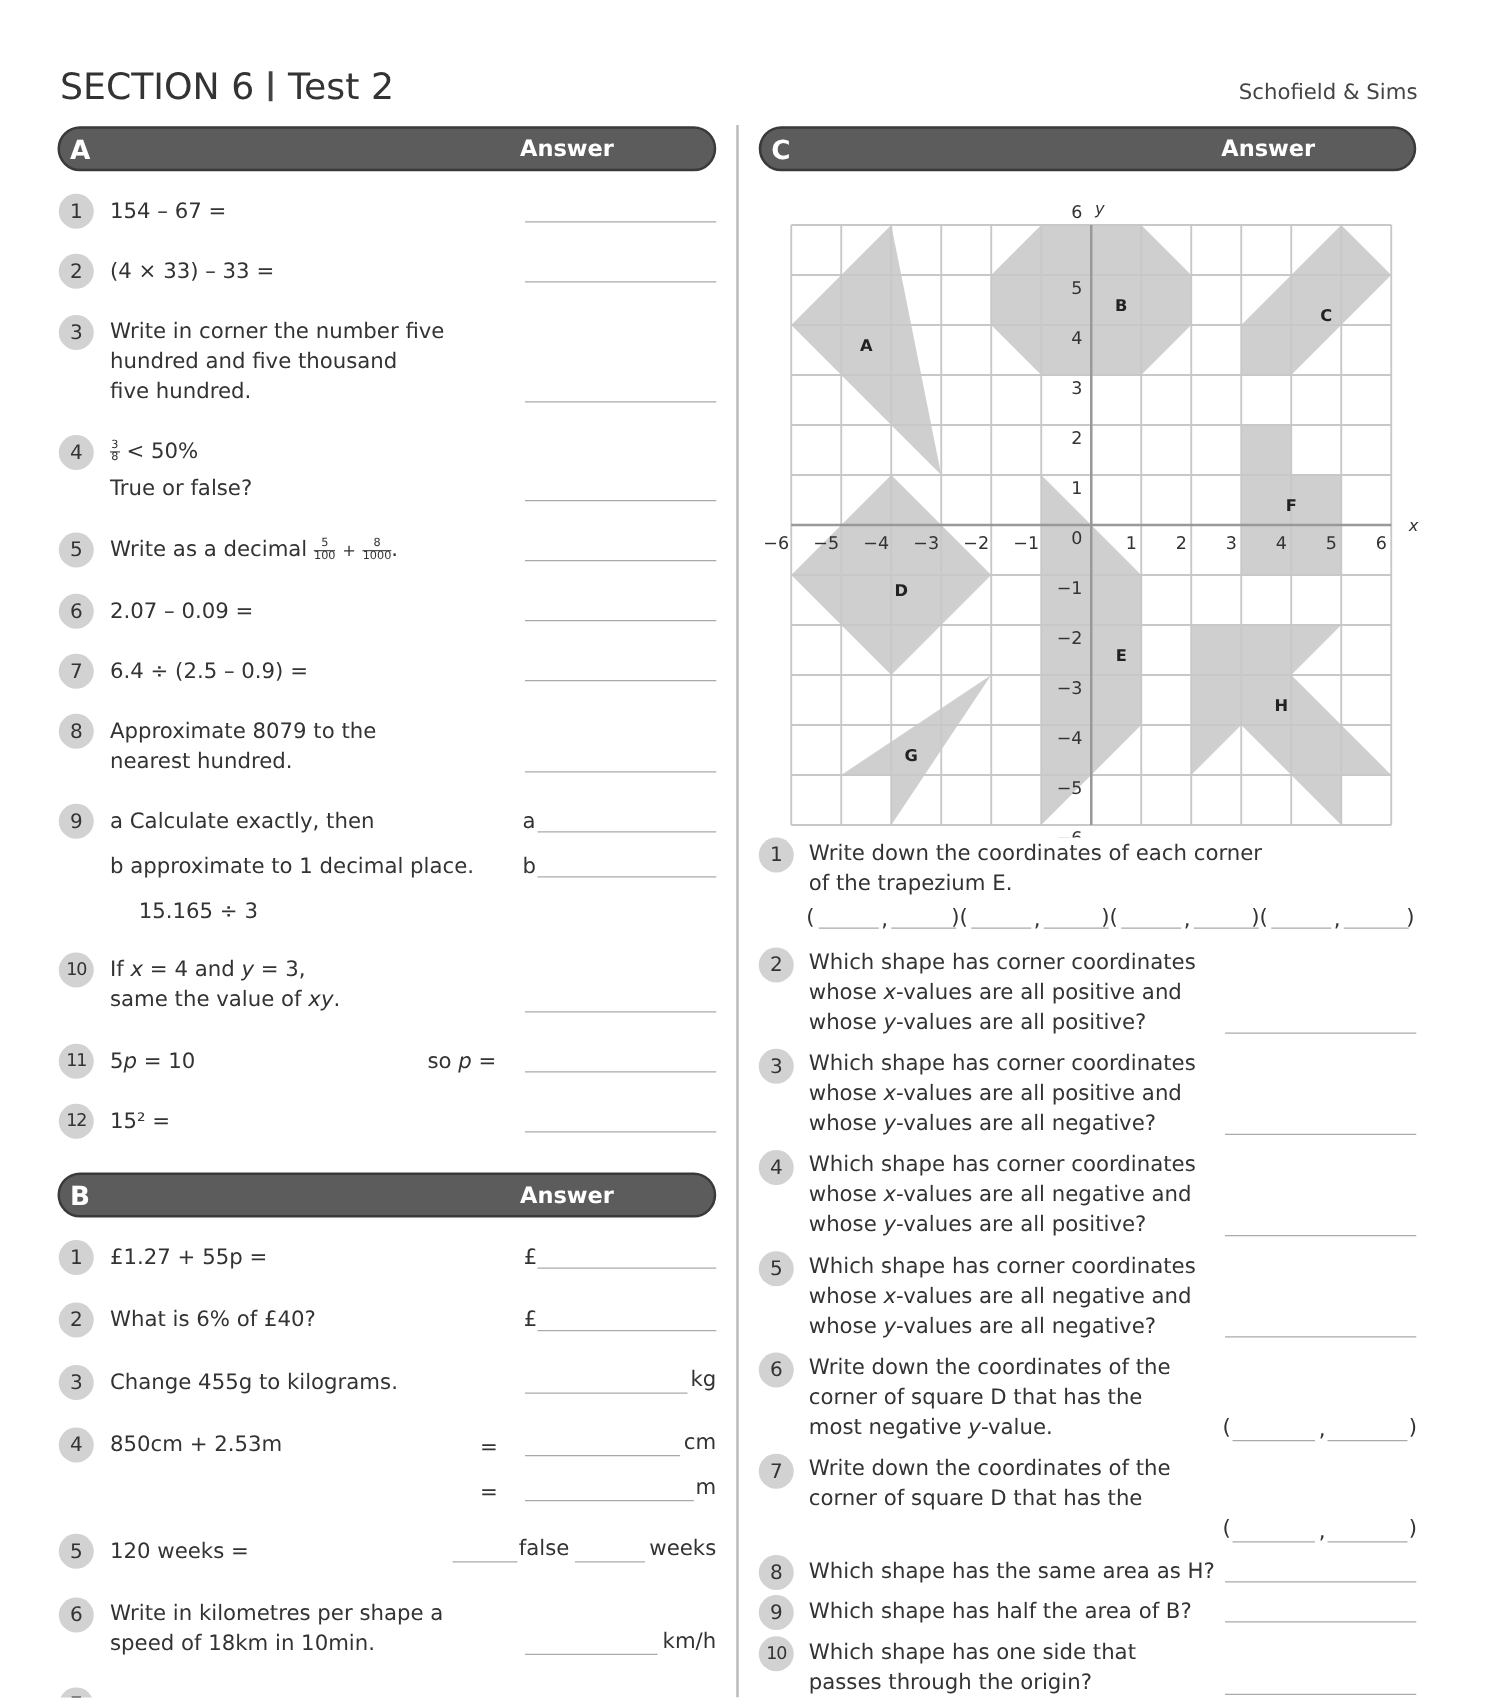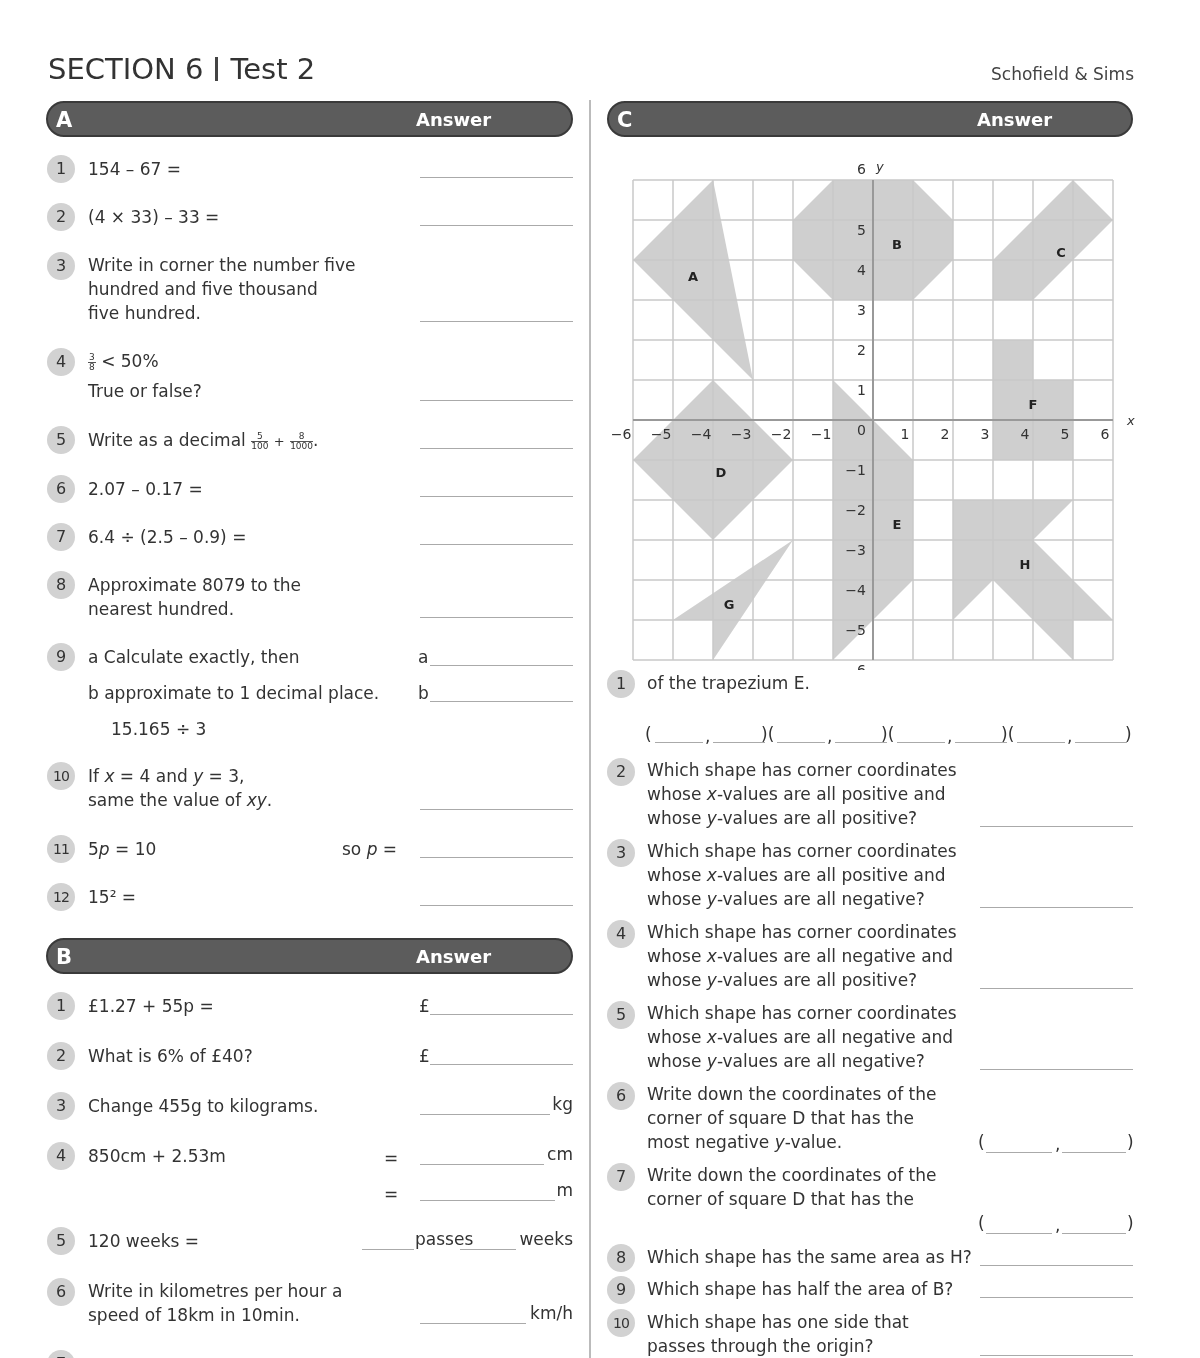--- a/index.html
+++ b/index.html
@@ -66,21 +66,21 @@
 <div class="abs num" style="left:47px;top:426px">5</div>
 <div class="abs q" style="left:88px;top:428px">
   <span>Write as a decimal</span>
   <span class="frac"><span class="top">5</span><span>100</span></span>
   <span style="font-size:13px">+</span>
   <span class="frac"><span class="top">8</span><span>1000</span></span><span>.</span>
 </div>
 <div class="abs line" style="left:420px;top:448px;width:153px"></div>
 
 <div class="abs num" style="left:47px;top:475px">6</div>
-<div class="abs q" style="left:88px;top:477px">2.07 – 0.17 =</div>
+<div class="abs q" style="left:88px;top:477px">2.07 – 0.09 =</div>
 <div class="abs line" style="left:420px;top:496px;width:153px"></div>
 
 <div class="abs num" style="left:47px;top:523px">7</div>
 <div class="abs q" style="left:88px;top:525px">6.4 ÷ (2.5 – 0.9) =</div>
 <div class="abs line" style="left:420px;top:544px;width:153px"></div>
 
 <div class="abs num" style="left:47px;top:571px">8</div>
 <div class="abs q" style="left:88px;top:573px">
   <div>Approximate 8079 to the</div>
   <div>nearest hundred.</div>
@@ -137,27 +137,27 @@
 <div class="abs q" style="left:384px;top:1146px">=</div>
 <div class="abs line" style="left:420px;top:1164px;width:124px"></div>
 <div class="abs unit" style="right:627px;top:1144px">cm</div>
 <div class="abs q" style="left:384px;top:1182px">=</div>
 <div class="abs line" style="left:420px;top:1200px;width:135px"></div>
 <div class="abs unit" style="right:627px;top:1180px">m</div>
 
 <div class="abs num" style="left:47px;top:1227px">5</div>
 <div class="abs q" style="left:88px;top:1229px">120 weeks =</div>
 <div class="abs line" style="left:362px;top:1249px;width:52px"></div>
-<div class="abs unit" style="left:415px;top:1229px">passes</div>
+<div class="abs unit" style="left:415px;top:1229px">false</div>
 <div class="abs line" style="left:460px;top:1249px;width:56px"></div>
 <div class="abs unit" style="right:627px;top:1229px">weeks</div>
 
 <div class="abs num" style="left:47px;top:1278px">6</div>
 <div class="abs q" style="left:88px;top:1279px">
-  <div>Write in kilometres per hour a</div>
+  <div>Write in kilometres per shape a</div>
   <div>speed of 18km in 10min.</div>
 </div>
 <div class="abs line" style="left:420px;top:1323px;width:106px"></div>
 <div class="abs unit" style="right:627px;top:1303px">km/h</div>
 
 <div class="abs num" style="left:47px;top:1350px">7</div>
 
 <div class="abs bar" style="left:607px;top:101px;width:526px;">
   <span class="letter">C</span>
   <span class="ans" style="left:368px">Answer</span>
@@ -232,20 +232,21 @@
     <text x="461" y="107" font-size="13" font-weight="bold" fill="#222" text-anchor="middle">C</text>
     <text x="121" y="327" font-size="13" font-weight="bold" fill="#222" text-anchor="middle">D</text>
     <text x="297" y="379" font-size="13" font-weight="bold" fill="#222" text-anchor="middle">E</text>
     <text x="433" y="259" font-size="13" font-weight="bold" fill="#222" text-anchor="middle">F</text>
     <text x="129" y="459" font-size="13" font-weight="bold" fill="#222" text-anchor="middle">G</text>
     <text x="425" y="419" font-size="13" font-weight="bold" fill="#222" text-anchor="middle">H</text>
   </svg>
 
 <div class="abs num" style="left:607px;top:670px">1</div>
 <div class="abs q" style="left:647px;top:671px">
+  <div>Write down the coordinates of each corner</div>
   <div>of the trapezium E.</div>
 </div>
 <div class="abs" style="left:645px;top:722px;width:490px;height:24px" id="c1row">
     <span class="abs q" style="left:0px;top:0">(</span>
     <span class="abs line" style="left:10px;top:20px;width:48px"></span>
     <span class="abs q" style="left:60px;top:2px">,</span>
     <span class="abs line" style="left:68px;top:20px;width:52px"></span>
     <span class="abs q" style="left:116px;top:0">)(</span>
     <span class="abs line" style="left:132px;top:20px;width:48px"></span>
     <span class="abs q" style="left:182px;top:2px">,</span>

